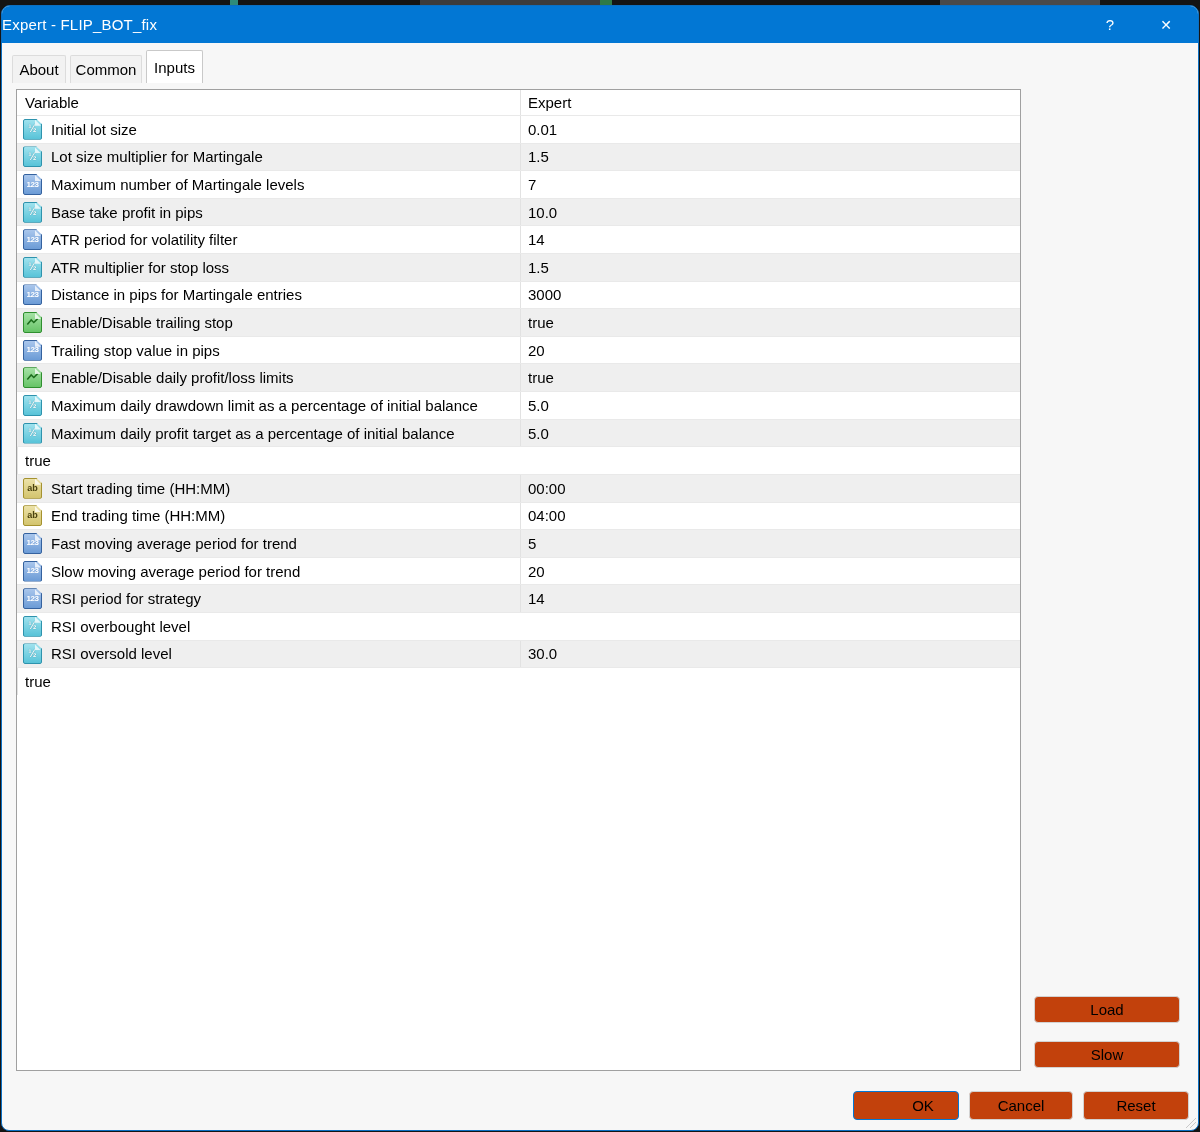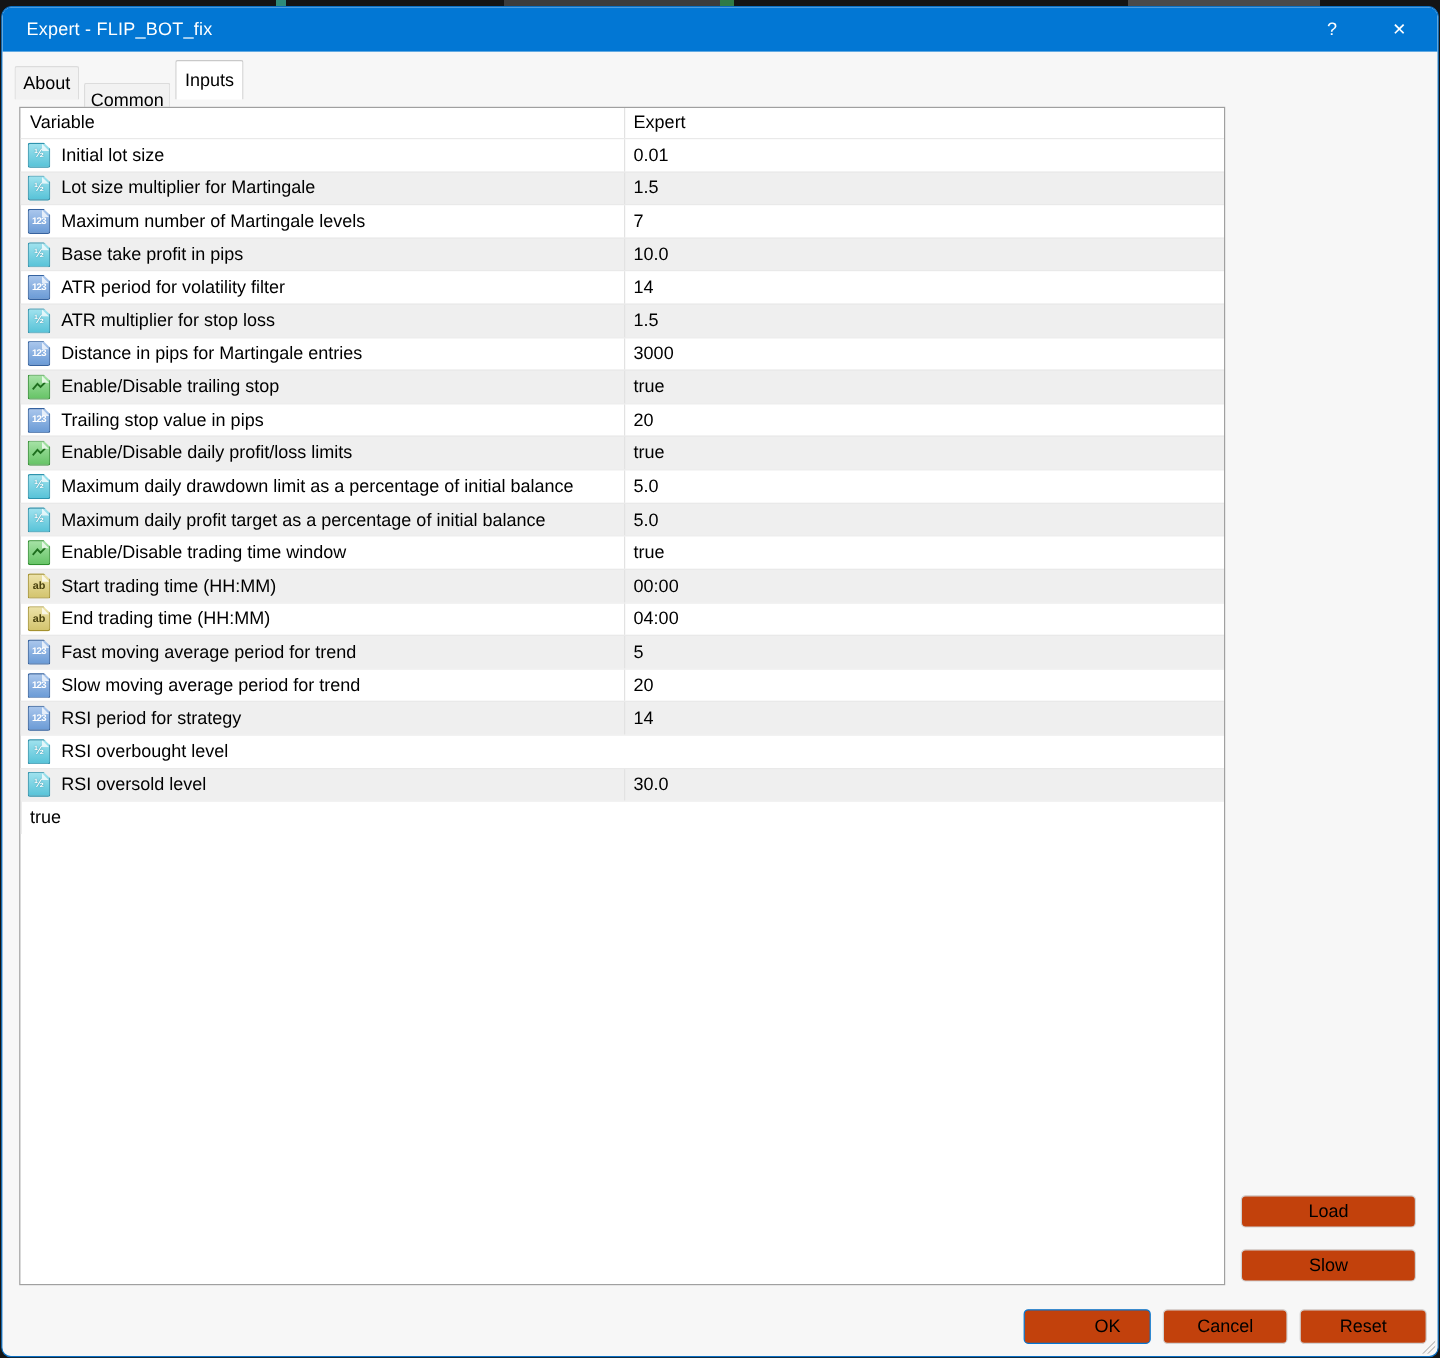--- a/index.html
+++ b/index.html
@@ -15,37 +15,37 @@
 
   .dialog{
     position:absolute;top:5px;left:1px;right:1px;bottom:1px;
     background:#f7f7f7;border:1px solid #0b6fc2;
     border-radius:9px 9px 8px 8px;overflow:hidden;
   }
   .titlebar{
     position:absolute;top:0;left:0;right:0;height:37px;background:#0277d4;
     display:flex;align-items:center;color:#fff;font-size:15px;
   }
-  .title-text{padding-left:20px;letter-spacing:.2px;}
+  .title-text{padding-left:0;letter-spacing:.2px;}
   .caption-btn{
     position:absolute;top:0;height:37px;width:44px;display:flex;align-items:center;
     justify-content:center;color:#fff;font-size:15px;cursor:default;
   }
   .help-btn{right:66px;}
   .close-btn{right:10px;font-size:14px;}
 
   
   .tab{
     position:absolute;box-sizing:border-box;font-size:15px;color:#000;
     display:flex;align-items:center;justify-content:center;
     background:#f2f2f2;border:1px solid #dcdcdc;border-bottom:none;
     border-radius:2px 2px 0 0;
   }
   .tab-about{left:10px;top:49px;width:54px;height:28px;}
-  .tab-common{left:68px;top:63px;width:72px;height:28px;}
+  .tab-common{left:68px;top:49px;width:72px;height:28px;}
   .tab-inputs{left:144px;top:44px;width:57px;height:33px;background:#ffffff;border-color:#c9c9c9;z-index:2;}
 
   
   .table{
     position:absolute;left:14px;top:83px;width:1005px;height:982px;
     box-sizing:border-box;background:#ffffff;border:1px solid #a0a0a0;
     overflow:hidden;
   }
   .trow{display:grid;grid-template-columns:503px 1fr;align-items:center;box-sizing:border-box;}
   .thead{height:25px;font-size:15px;color:#000;}
@@ -246,28 +246,20 @@
     <div class="cell-var">
       <span class="type-icon icon-double">½</span>
       <span class="var-label">Maximum daily profit target as a percentage of initial balance</span>
     </div>
     <div class="cell-val">
       <span class="val-label">5.0</span>
     </div>
   </div>
 
   <div class="trow row">
-    <div class="cell-var">
-      <span class="type-icon icon-bool">
-              <svg viewBox="0 0 20 20" width="13" height="13" aria-hidden="true">
-                <polyline points="2,13 8,6 12,10 18,4" fill="none" stroke="#1e6e1e" stroke-width="2.4"></polyline>
-              </svg>
-            </span>
-      <span class="var-label">Enable/Disable trading time window</span>
-    </div>
     <div class="cell-val">
       <span class="val-label">true</span>
     </div>
   </div>
 
   <div class="trow row alt">
     <div class="cell-var">
       <span class="type-icon icon-string">ab</span>
       <span class="var-label">Start trading time (HH:MM)</span>
     </div>

